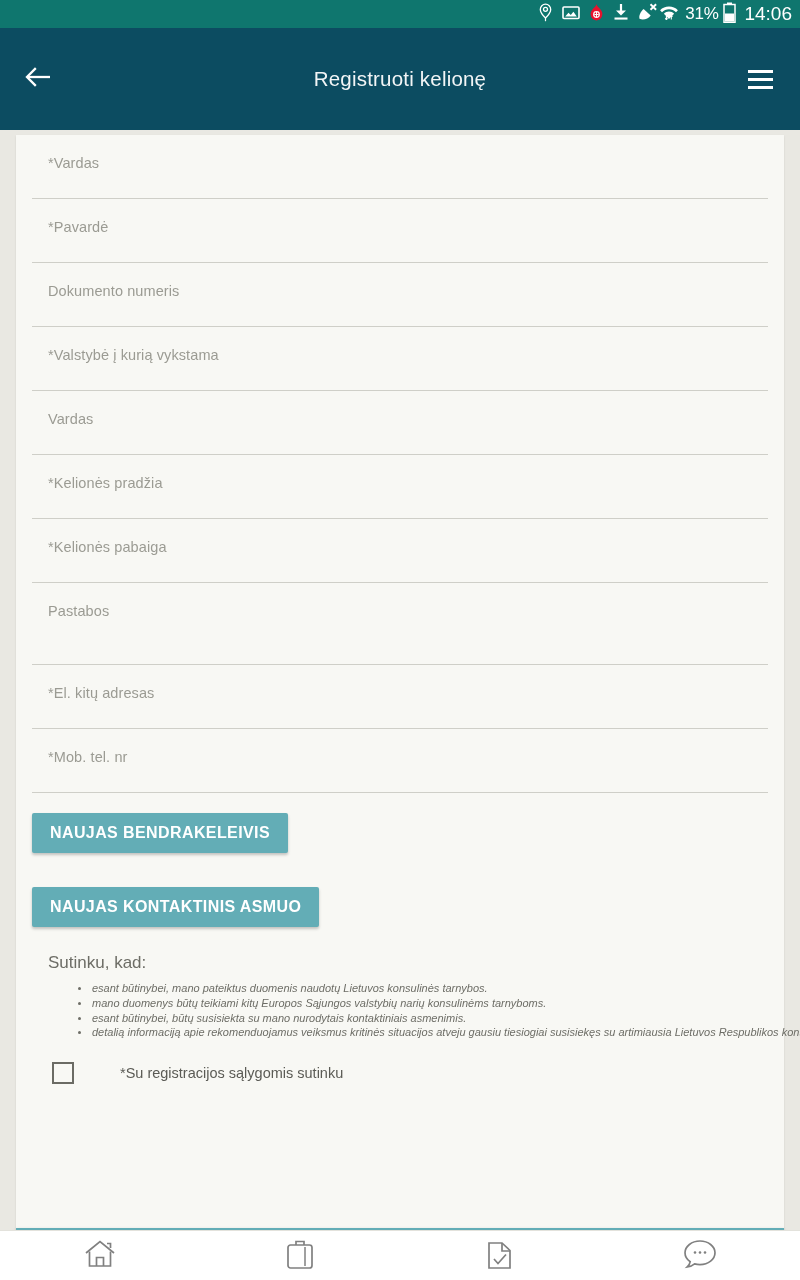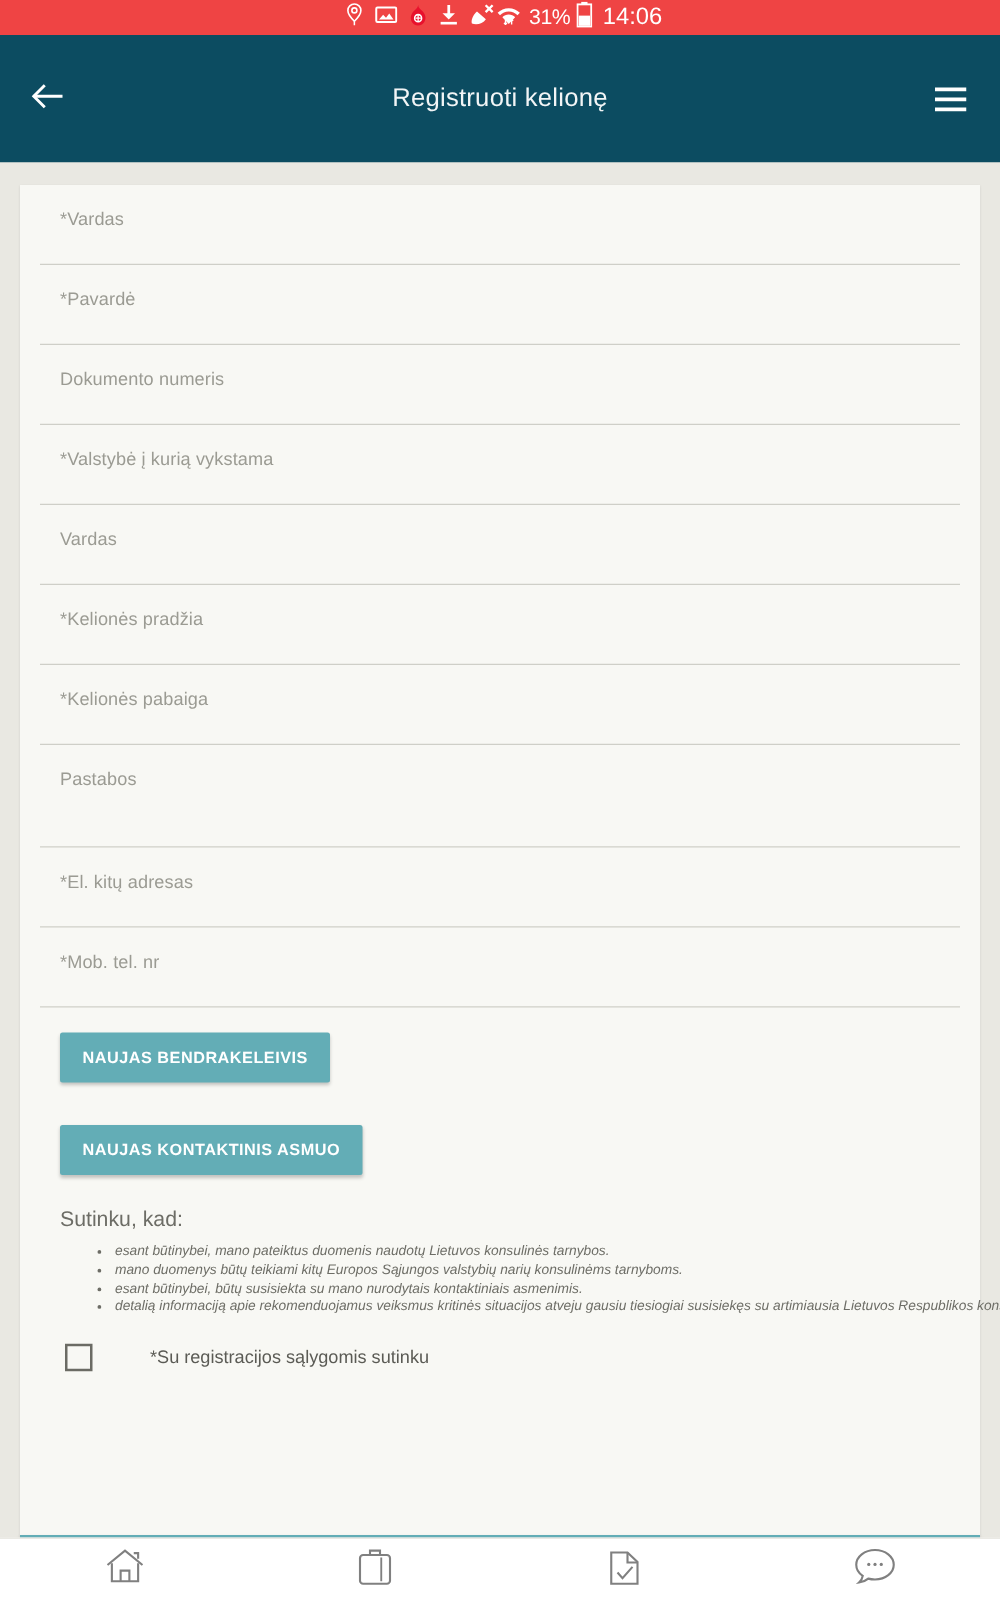--- a/index.html
+++ b/index.html
@@ -6,22 +6,22 @@
   html,body { width:800px; height:1280px; }
   body {
     font-family:"Liberation Sans", sans-serif;
     background:#e9e8e2;
     overflow:hidden;
     position:relative;
   }
 
   
   .statusbar{
-    height:28px; background:#ef4444; color:#fff;
-    display:flex; align-items:center; justify-content:center;
+    height:28px; background:#0f766e; color:#fff;
+    display:flex; align-items:center; justify-content:flex-end;
     padding:0 8px 0 14px;
   }
   .sb-left{ display:flex; align-items:center; gap:9px; }
   .sb-right{ display:flex; align-items:center; gap:5px; }
   .sb-ico{ display:block; }
   .sb-battery-pct{ font-size:17px; letter-spacing:-.3px; font-weight:400; }
   .sb-clock{ font-size:19px; letter-spacing:0px; padding-left:3px; }
 
   
   .appbar{
@@ -40,21 +40,21 @@
   .appbar-menu{
     width:60px; height:62px; margin-left:auto; margin-right:10px;
     display:flex; flex-direction:column; align-items:center; justify-content:center;
     gap:5px; position:relative; z-index:2;
   }
   .appbar-menu span{ display:block; width:25px; height:3px; background:#fff; }
 
   
   .page{ position:relative; height:1150px; background:#e9e8e2; }
   .card{
-    position:absolute; left:16px; top:18px; width:768px; height:1108px;
+    position:absolute; left:16px; top:5px; width:768px; height:1108px;
     background:#f8f8f4;
     box-shadow:0 1px 2px rgba(0,0,0,.10);
   }
   .fields{ padding:0 16px; }
 
   .field{
     border-bottom:1px solid #cfcfc8;
     padding-top:20px;
   }
   .field-label{
@@ -69,23 +69,23 @@
   .field.short{ height:64px; }
   .field.short .field-input{ height:26px; }
   .field.tall{ height:82px; }
   .field.tall .field-input{ height:42px; }
   .field.last{ border-bottom:1px solid #cfcfc8; }
 
   
   .actions{ padding:20px 16px 0 16px; }
   .btn-secondary{
     display:inline-block; background:#63adb6; color:#fff;
-    font-size:13px; font-weight:bold; letter-spacing:.4px;
+    font-size:16px; font-weight:bold; letter-spacing:.4px;
     padding:0 18px; height:40px; line-height:40px;
-    border:0; border-radius:2px; margin-left:16px;
+    border:0; border-radius:2px; 
     box-shadow:0 2px 3px rgba(0,0,0,.22);
     font-family:"Liberation Sans", sans-serif;
     white-space:nowrap;
   }
   .btn-gap{ height:34px; }
 
   
   .consent{ padding:26px 16px 0 16px; }
   .consent-title{
     color:#6d6d66; font-size:17px; padding-left:16px; margin-bottom:8px;

